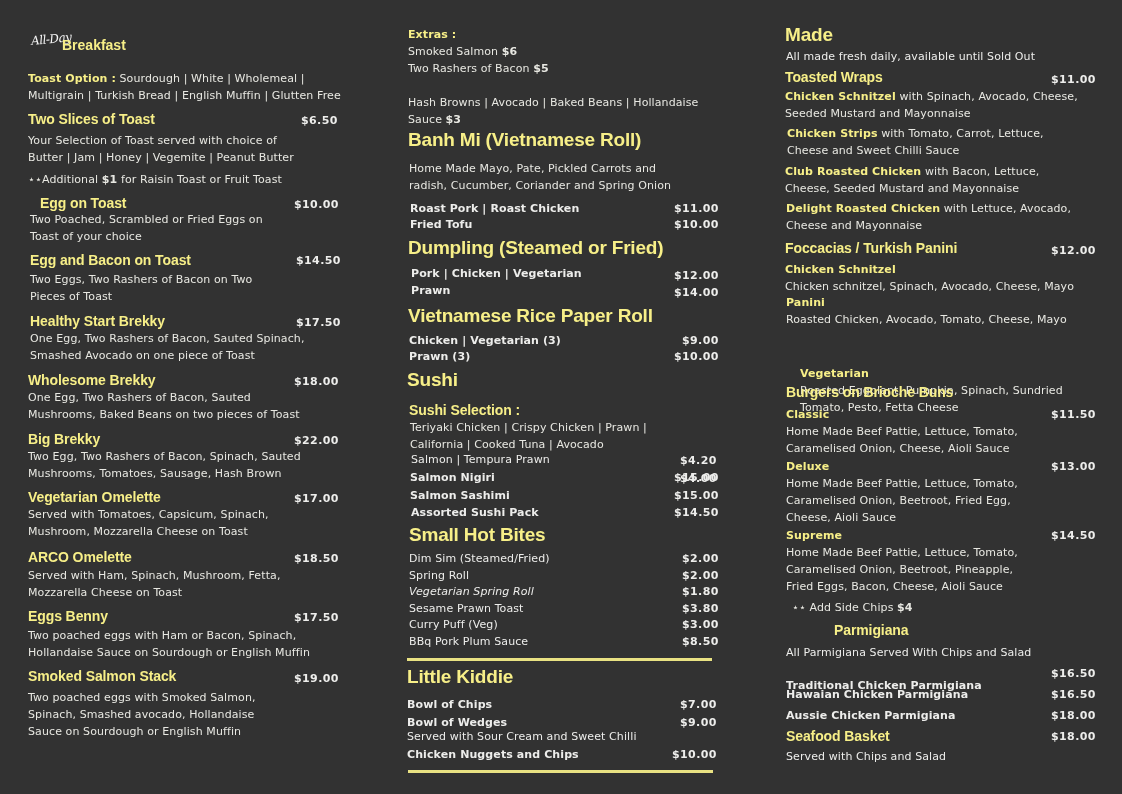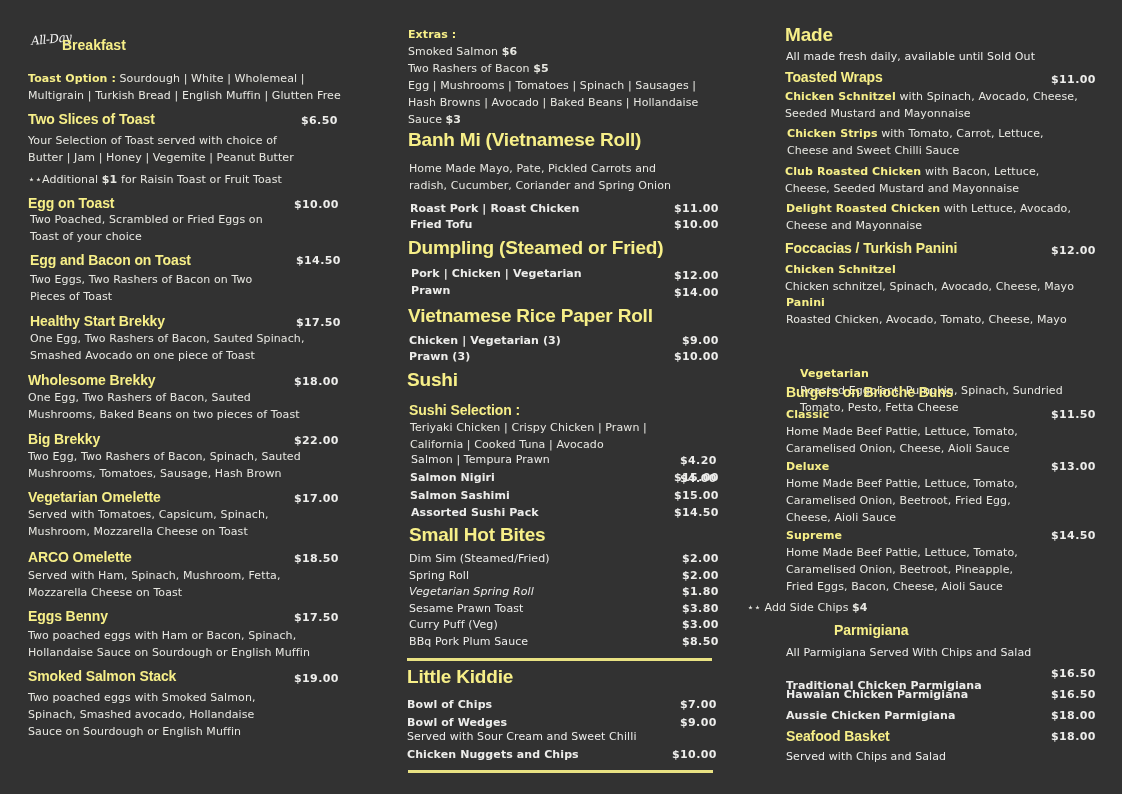--- a/index.html
+++ b/index.html
@@ -33,21 +33,21 @@
   <span class="abs head h2" style="left:28px;top:111px;">Two Slices of Toast</span>
   <span class="price" style="left:301px;top:114px;">$6.50</span>
   <div class="abs desc" style="left:28px;top:132px;">
     <span>Your Selection of Toast served with choice of</span><br>
     <span>Butter | Jam | Honey | Vegemite | Peanut Butter</span>
   </div>
   <div class="abs desc" style="left:28px;top:171px;">
     <span>⋆⋆Additional </span><span class="b">$1</span><span> for Raisin Toast or Fruit Toast</span>
   </div>
 
-  <span class="abs head h2" style="left:28px;top:195px;">Egg on Toast</span>
+  <span class="abs head h2" style="left:40px;top:195px;">Egg on Toast</span>
   <span class="price" style="left:294px;top:198px;">$10.00</span>
   <div class="abs desc" style="left:30px;top:211px;">
     <span>Two Poached, Scrambled or Fried Eggs on</span><br>
     <span>Toast of your choice</span>
   </div>
 
   <span class="abs head h2" style="left:30px;top:252px;">Egg and Bacon on Toast</span>
   <span class="price" style="left:296px;top:254px;">$14.50</span>
   <div class="abs desc" style="left:30px;top:271px;">
     <span>Two Eggs, Two Rashers of Bacon on Two</span><br>
@@ -104,21 +104,21 @@
     <span>Sauce on Sourdough or English Muffin</span>
   </div>
 </div>
 
 <div>
 
   <div class="abs desc" style="left:408px;top:26px;">
     <span class="ylab">Extras :</span><br>
     <span>Smoked Salmon </span><span class="b">$6</span><br>
     <span>Two Rashers of Bacon </span><span class="b">$5</span><br>
-    <span>Egg | Mushrooms | Tomatoes | Spinach | Sausages |</span><br>
+    <br>
     <span>Hash Browns | Avocado | Baked Beans | Hollandaise</span><br>
     <span>Sauce </span><span class="b">$3</span>
   </div>
 
   <span class="abs head h1" style="left:408px;top:129px;">Banh Mi (Vietnamese Roll)</span>
   <div class="abs desc" style="left:409px;top:160px;">
     <span>Home Made Mayo, Pate, Pickled Carrots and</span><br>
     <span>radish, Cucumber, Coriander and Spring Onion</span>
   </div>
   <span class="item itemb" style="left:410px;top:202px;">Roast Pork | Roast Chicken</span>
@@ -237,21 +237,21 @@
     <span>Cheese, Aioli Sauce</span>
   </div>
   <span class="price" style="left:1051px;top:460px;">$13.00</span>
   <div class="abs desc" style="left:786px;top:527px;">
     <span class="ylab">Supreme</span><br>
     <span>Home Made Beef Pattie, Lettuce, Tomato,</span><br>
     <span>Caramelised  Onion, Beetroot, Pineapple,</span><br>
     <span>Fried Eggs, Bacon, Cheese, Aioli Sauce</span>
   </div>
   <span class="price" style="left:1051px;top:529px;">$14.50</span>
-  <div class="abs desc" style="left:747px;top:599px;">
+  <div class="abs desc" style="left:792px;top:599px;">
     <span>⋆⋆ Add Side Chips </span><span class="b">$4</span>
   </div>
 
   <span class="abs head h2" style="left:786px;top:622px;padding-left:48px;">Parmigiana</span>
   <span class="item" style="left:786px;top:646px;">All Parmigiana Served With Chips and Salad</span>
   <span class="item itemb" style="left:786px;top:667px;margin-top:12px;">Traditional Chicken Parmigiana</span>
   <span class="price" style="left:1051px;top:667px;">$16.50</span>
   <span class="item itemb" style="left:786px;top:688px;">Hawaian Chicken Parmigiana</span>
   <span class="price" style="left:1051px;top:688px;">$16.50</span>
   <span class="item itemb" style="left:786px;top:709px;">Aussie Chicken Parmigiana</span>

